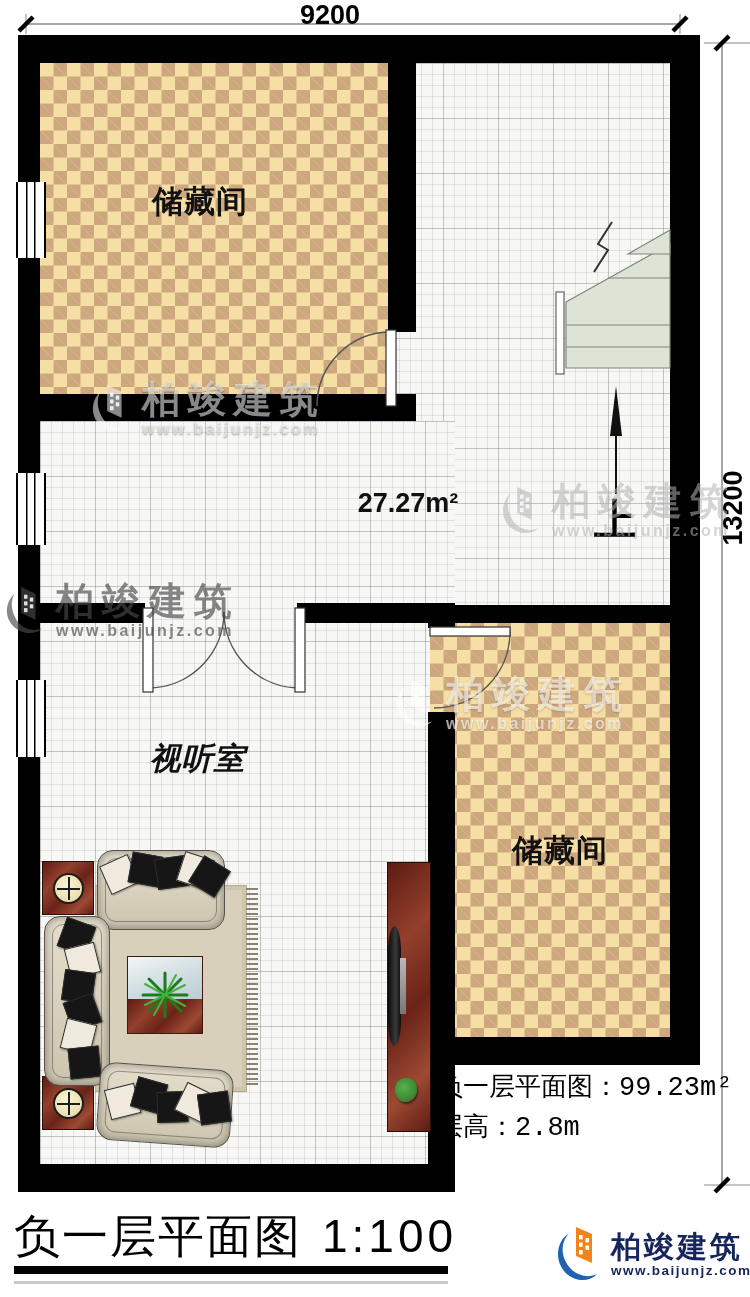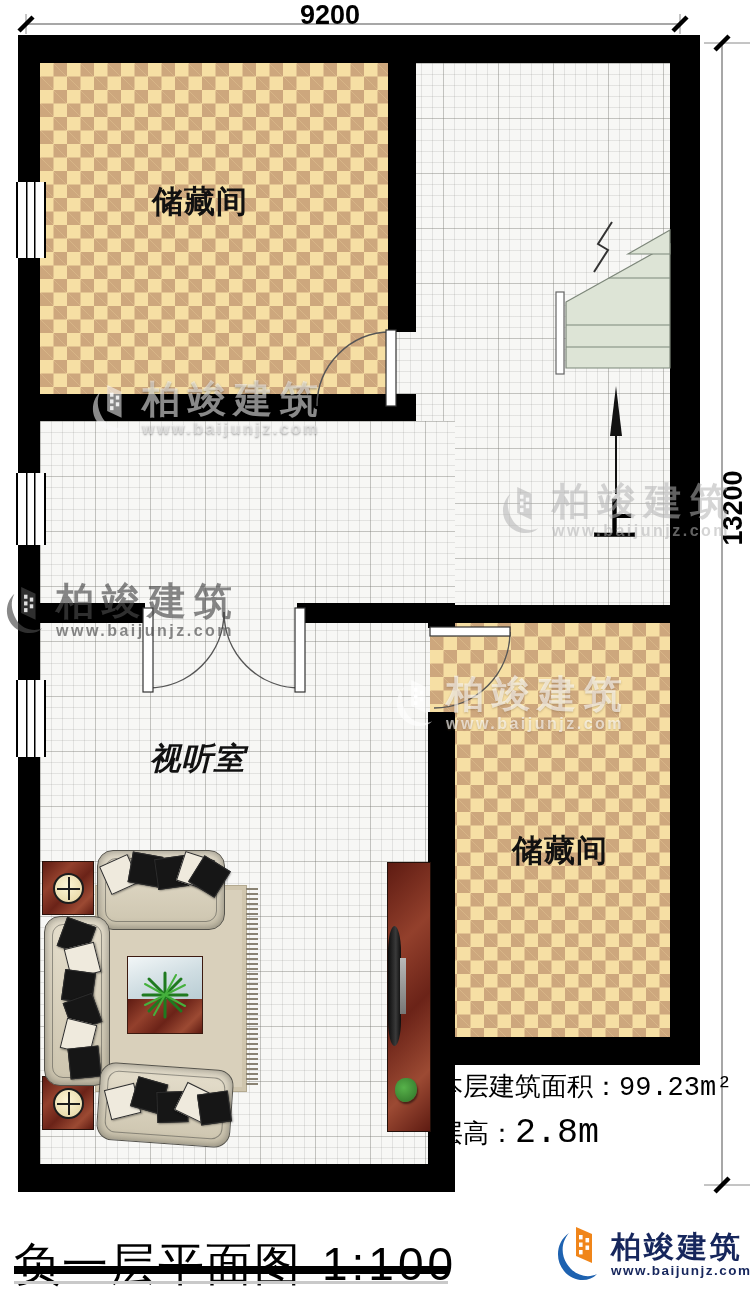--- a/index.html
+++ b/index.html
@@ -60,21 +60,21 @@
   .fringe{background:repeating-linear-gradient(180deg,#8a8374 0 2px,transparent 2px 5px);}
   .mirror{background:linear-gradient(160deg,#f2f6f7 0%,#cfdde2 55%,#b9cdd4 100%);}
   .tv{background:linear-gradient(90deg,#0c0c0c,#3a3a3a 60%,#0c0c0c);border-radius:7px/28px;}
 
   
   .wm{position:absolute;z-index:8;display:flex;align-items:center;gap:8px;pointer-events:none;}
   .wm .wm-name{font-size:38px;font-weight:bold;letter-spacing:8px;line-height:1;}
   .wm .wm-url{font-size:16px;font-weight:bold;letter-spacing:2.5px;margin-top:3px;line-height:1;}
 
   
-  .foot-title{position:absolute;left:14px;top:1206px;z-index:9;font-size:46px;color:#000;letter-spacing:2px;white-space:nowrap;margin-top:28px;}
+  .foot-title{position:absolute;left:14px;top:1206px;z-index:9;font-size:46px;color:#000;letter-spacing:2px;white-space:nowrap;}
   .foot-title .scale{margin-left:20px;letter-spacing:4px;}
   .bar1{position:absolute;left:14px;top:1266px;width:434px;height:8px;background:#000;z-index:9;}
   .bar2{position:absolute;left:14px;top:1281px;width:434px;height:3px;background:#c9c9c9;z-index:9;}
   .logo{position:absolute;left:548px;top:1222px;z-index:9;display:flex;align-items:center;gap:9px;}
   .logo-name{font-size:30px;font-weight:bold;color:#16265c;letter-spacing:3px;line-height:1.1;}
   .logo-url{font-size:13.5px;font-weight:bold;color:#16265c;letter-spacing:1.5px;}
 
   .notes{position:absolute;left:437px;top:1068px;z-index:7;color:#000;font-size:26px;line-height:1.45;}
 </style>
 </head>
@@ -230,20 +230,23 @@
   <div class="furn tv" style="left:388px;top:926px;width:13px;height:120px;"></div>
   <div class="furn" style="left:400px;top:958px;width:6px;height:56px;background:linear-gradient(#b9b9b9,#777);"></div>
   <div class="furn" style="left:395px;top:1078px;width:22px;height:24px;border-radius:50% 45% 55% 50%;background:radial-gradient(circle at 40% 40%,#57b24a,#2d6f27);box-shadow:1px 2px 2px rgba(0,0,0,.5);"></div>
 
   <div class="dimtext" style="left:250px;top:0;width:160px;">9200</div>
   <div class="dimtext" style="left:677px;top:494px;width:110px;height:28px;transform:rotate(-90deg);">13200</div>
 
   <div class="roomlabel" style="left:90px;top:185px;width:220px;">
     <div class="rname">储藏间</div>
   </div>
+  <div class="roomlabel" style="left:323px;top:488px;width:170px;">
+    <div class="rarea" style="font-size:27px;">27.27m²</div>
+  </div>
   <div class="roomlabel" style="left:95px;top:742px;width:205px;font-style:italic;">
     <div class="rname">视听室</div>
   </div>
   <div class="roomlabel" style="left:455px;top:834px;width:210px;">
     <div class="rname">储藏间</div>
   </div>
   <div class="uplabel" style="left:594px;top:492px;">上</div>
 
   <div class="wm" style="left:88px;top:380px;color:rgba(250,250,250,.55);text-shadow:0 1px 2px rgba(0,0,0,.35);">
     <svg width="46" height="52" viewBox="0 0 48 54" fill="currentColor">
@@ -277,24 +280,24 @@
         <use href="#bjmark"></use>
       </svg>
     <div>
         <div class="wm-name">柏竣建筑</div>
         <div class="wm-url">www.baijunjz.com</div>
       </div>
   </div>
 
   <div class="notes">
     <div>
-      <span>本层建筑面积：</span><span style="font-family:'Liberation Mono','DejaVu Sans Mono',monospace;font-size:27px;">99.23m²</span>
+      <span>负一层平面图：</span><span style="font-family:'Liberation Mono','DejaVu Sans Mono',monospace;font-size:27px;">99.23m²</span>
     </div>
     <div>
-      <span>层高：</span><span style="font-family:'Liberation Mono','DejaVu Sans Mono',monospace;font-size:35px;">2.8m</span>
+      <span>层高：</span><span style="font-family:'Liberation Mono','DejaVu Sans Mono',monospace;font-size:27px;">2.8m</span>
     </div>
   </div>
 
   <div class="foot-title">
     <span>负一层平面图</span><span class="scale">1:100</span>
   </div>
   <div class="bar1"></div>
   <div class="bar2"></div>
 
   <div class="logo">

